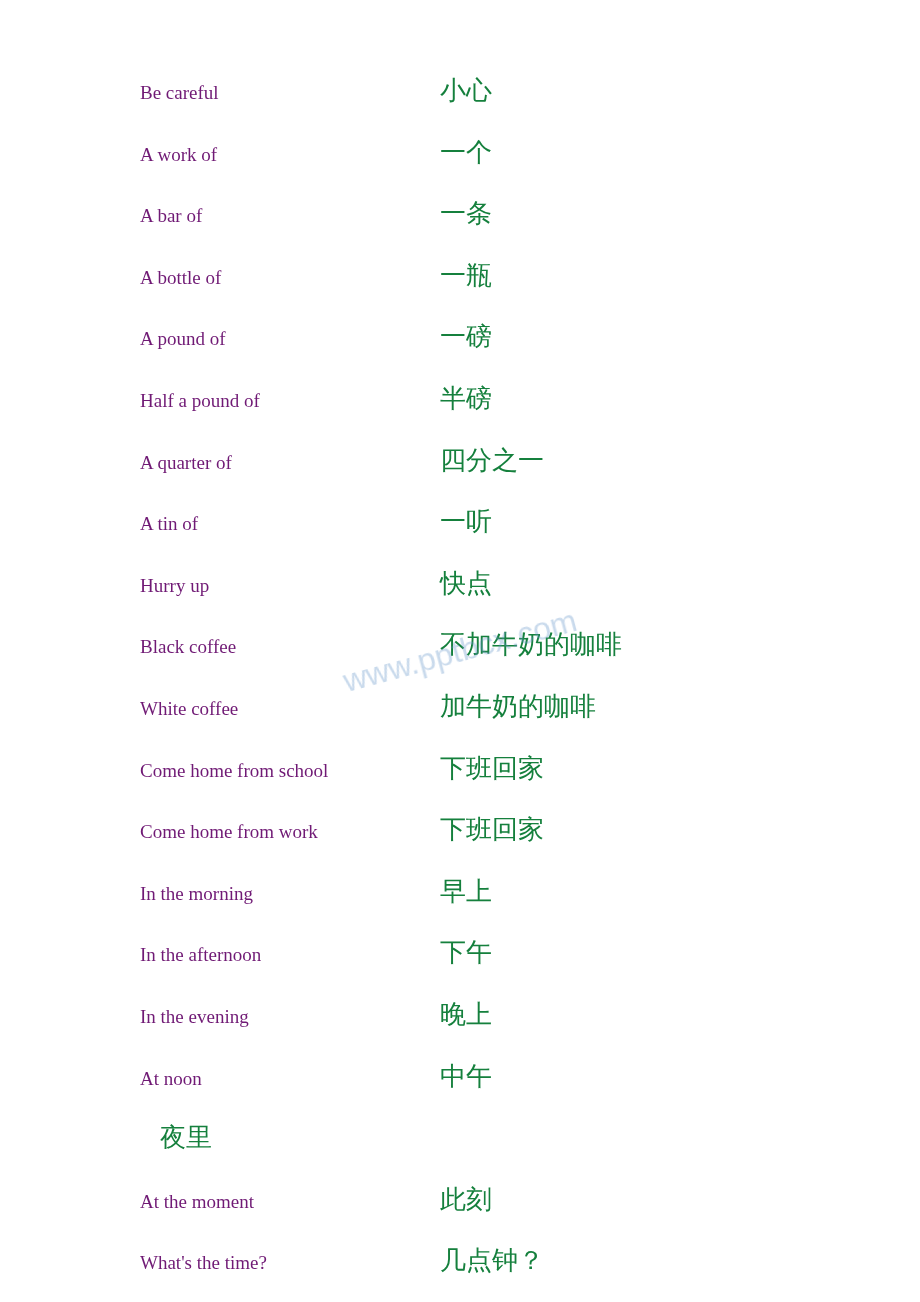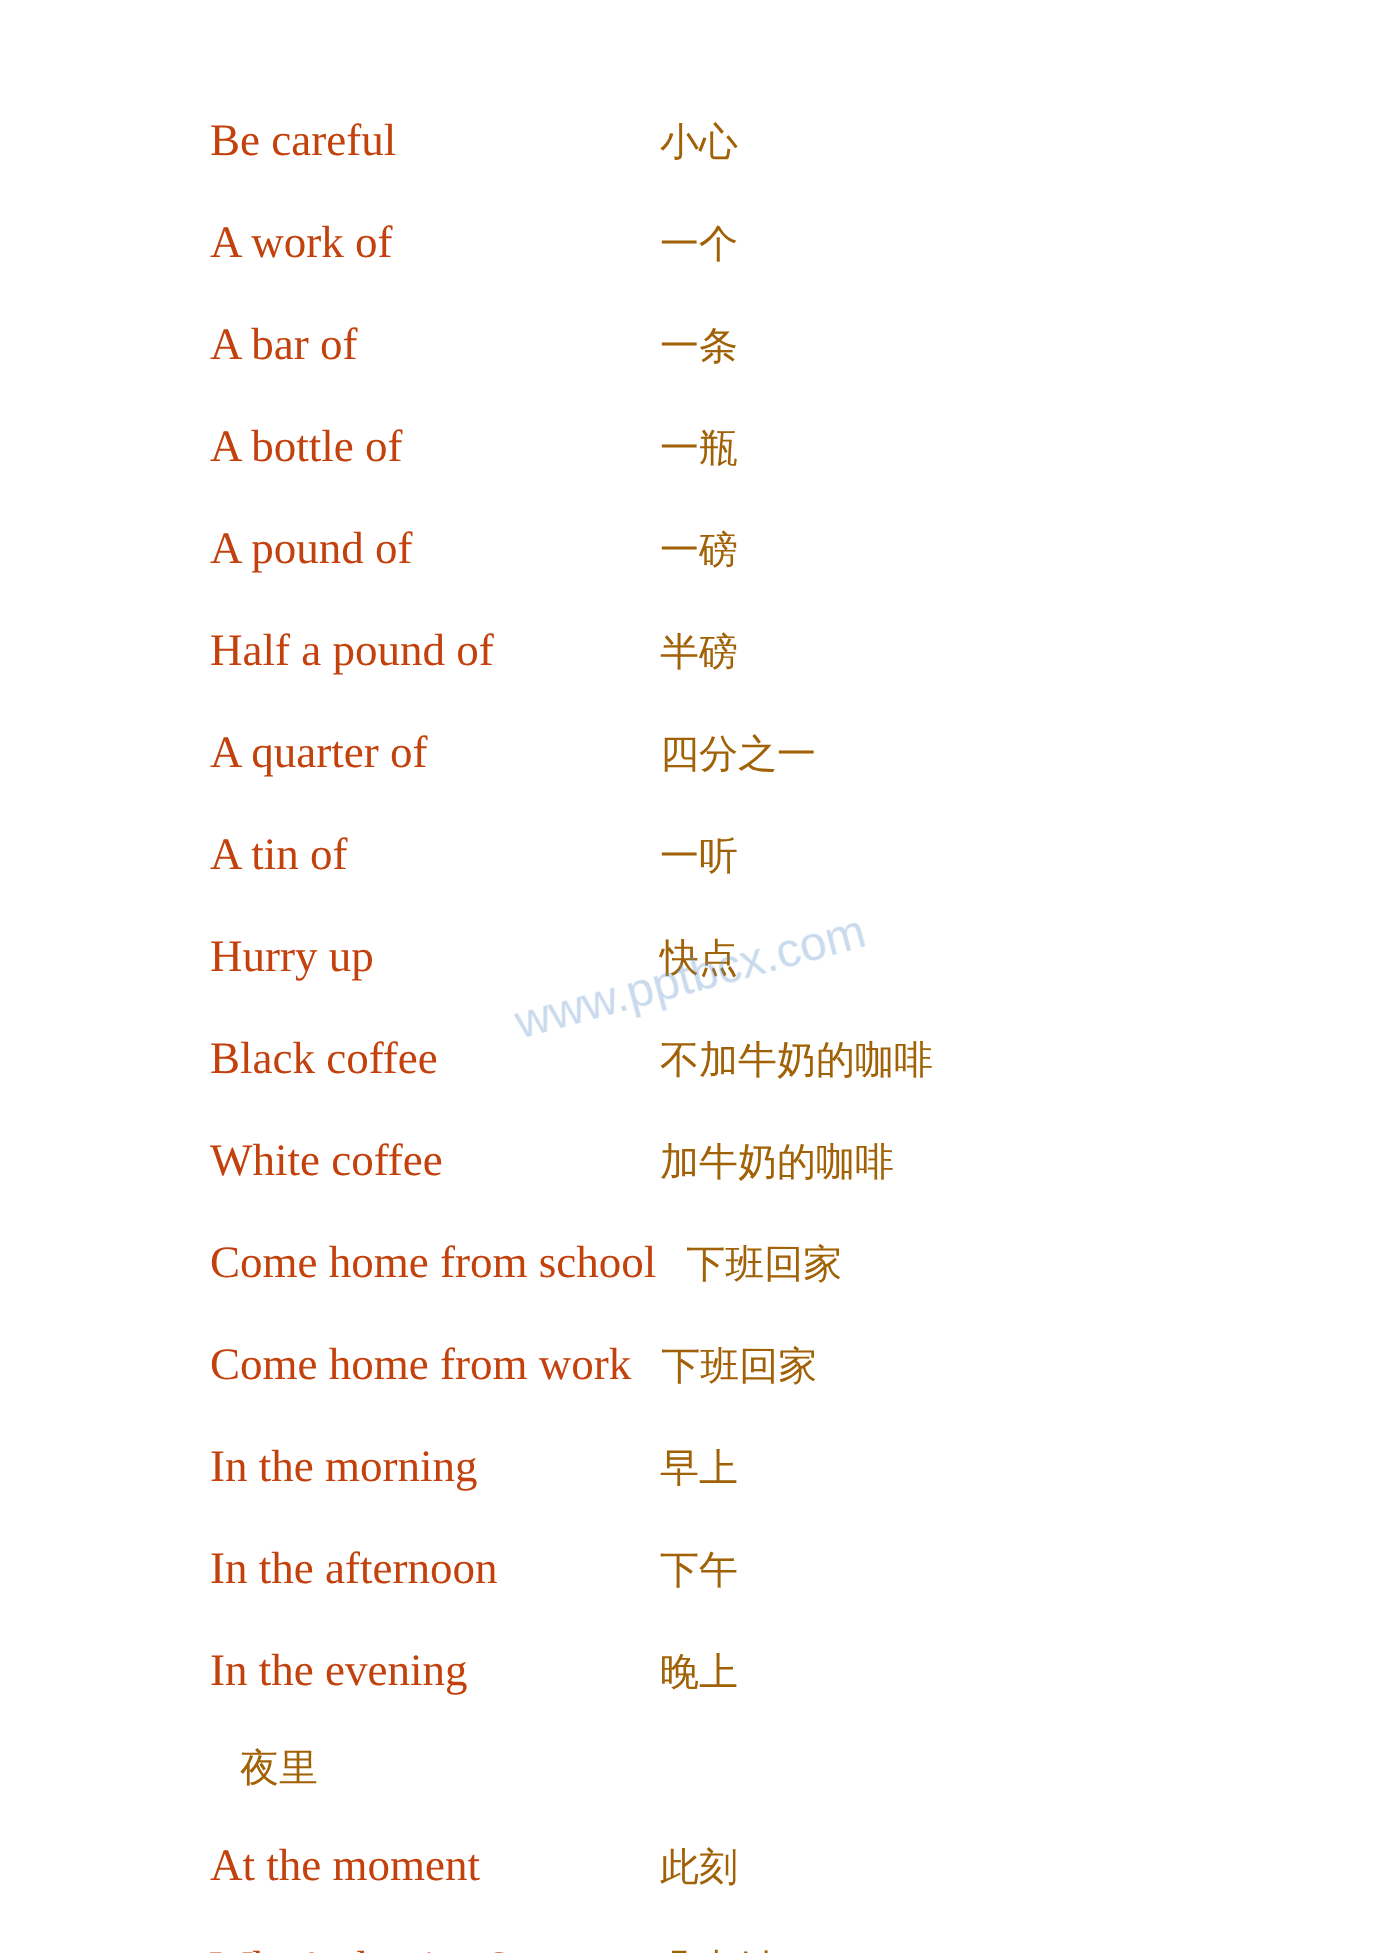--- a/index.html
+++ b/index.html
@@ -28,28 +28,28 @@
       display: flex;
       align-items: baseline;
       margin-bottom: 0px;
       padding: 10px 0;
       font-size: 26px;
       line-height: 1.6;
     }
 
     .english {
       min-width: 280px;
-      font-size: 30px;
-      color: #c2410c;
+      font-size: 19px;
+      color: #701a75;
       font-family: "Times New Roman", "SimSun", serif;
     }
 
     .chinese {
       font-size: 26px;
-      color: #a16207;
+      color: #15803d;
       margin-left: 20px;
       font-family: "SimSun", "宋体", serif;
     }
 
     .watermark {
       position: fixed;
       top: 50%;
       left: 50%;
       transform: translate(-50%, -50%) rotate(-15deg);
       font-size: 32px;
@@ -123,20 +123,24 @@
       </li>
       <li class="vocab-item">
         <span class="english">In the afternoon</span>
         <span class="chinese">下午</span>
       </li>
       <li class="vocab-item">
         <span class="english">In the evening</span>
         <span class="chinese">晚上</span>
       </li>
       <li class="vocab-item">
+        <span class="english">At noon</span>
+        <span class="chinese">中午</span>
+      </li>
+      <li class="vocab-item">
         <span class="chinese">夜里</span>
       </li>
       <li class="vocab-item">
         <span class="english">At the moment</span>
         <span class="chinese">此刻</span>
       </li>
       <li class="vocab-item">
         <span class="english">What's the time?</span>
         <span class="chinese">几点钟？</span>
       </li>

